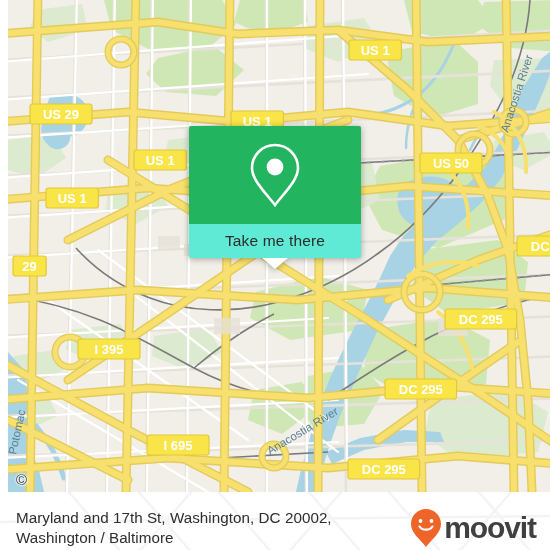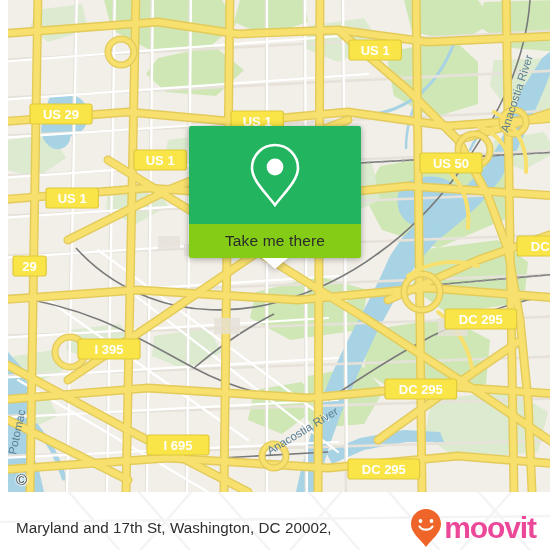--- a/index.html
+++ b/index.html
@@ -18,37 +18,37 @@
           display:flex;align-items:center;padding-left:8px;
           font-size:15px;color:#3b3b3b;letter-spacing:.1px;
           text-shadow:0 0 3px #fff,0 0 3px #fff,0 0 2px #fff,1px 1px 2px #fff;}
   .attrib .cmark{font-size:15px;margin-right:4px;}
 
   
   #popup{position:absolute;left:189px;top:126px;width:172px;
          filter:drop-shadow(0 1px 3px rgba(0,0,0,.33));}
   .pop-top{height:98px;background:#22b45f;border-radius:2px 2px 0 0;
            display:flex;align-items:center;justify-content:center;}
-  .pop-bot{height:34px;background:#84cc16;border-radius:0 0 2px 2px;
+  .pop-bot{height:34px;background:#5eead4;border-radius:0 0 2px 2px;
            display:flex;align-items:center;justify-content:center;}
   .pop-label{font-size:15.5px;color:#2b2b2b;letter-spacing:.15px;}
   .pop-tail{width:0;height:0;margin:0 auto;
             border-left:13px solid transparent;border-right:13px solid transparent;
             border-top:11px solid #fdfdfd;}
 
   
   #footer{position:absolute;left:0;top:492px;width:550px;height:58px;
           background:#ffffff;display:flex;align-items:center;
           justify-content:space-between;padding:14px 14px 0 16px;box-sizing:border-box;
           overflow:hidden;}
   #footer-bg{position:absolute;left:0;top:0;width:550px;height:58px;overflow:hidden;}
   .addr{position:relative;z-index:2;font-size:15.2px;line-height:20.5px;color:#2e2e2e;
         max-width:370px;letter-spacing:.05px;}
   .brand{position:relative;z-index:2;display:flex;align-items:center;gap:2px;}
-  .brand-word{font-size:30px;font-weight:bold;color:#ec4899;letter-spacing:-1.1px;
+  .brand-word{font-size:30px;font-weight:bold;color:#404040;letter-spacing:-1.1px;
               line-height:30px;}
 </style>
 </head>
 <body>
 
 <div id="app">
 
   <div id="map">
     <svg width="550" height="492" viewBox="0 0 550 492">
       <defs>
@@ -375,20 +375,21 @@
           <path d="M130 70 L200 -10"></path>
             <path d="M280 70 L350 -10"></path>
           <path d="M450 70 L520 -10"></path>
           <path d="M-10 30 L560 24"></path>
         </g>
       </svg>
     </div>
 
     <div class="addr">
       <div>Maryland and 17th St, Washington, DC 20002,</div>
+      <div>Washington / Baltimore</div>
     </div>
 
     <div class="brand">
       <svg width="32" height="40" viewBox="0 0 32 40">
         <path d="M16 1 C7.7 1 1 7.7 1 16 C1 25 10 31 16 39 C22 31 31 25 31 16
                  C31 7.7 24.3 1 16 1 Z" fill="#ef6428"></path>
         <circle cx="10.5" cy="13" r="1.9" fill="#ffffff"></circle>
         <circle cx="21.5" cy="13" r="1.9" fill="#ffffff"></circle>
         <path d="M9.5 18.5 C11.8 22.6 20.2 22.6 22.5 18.5" fill="none" stroke="#ffffff" stroke-width="2.1" stroke-linecap="round"></path>
       </svg>

